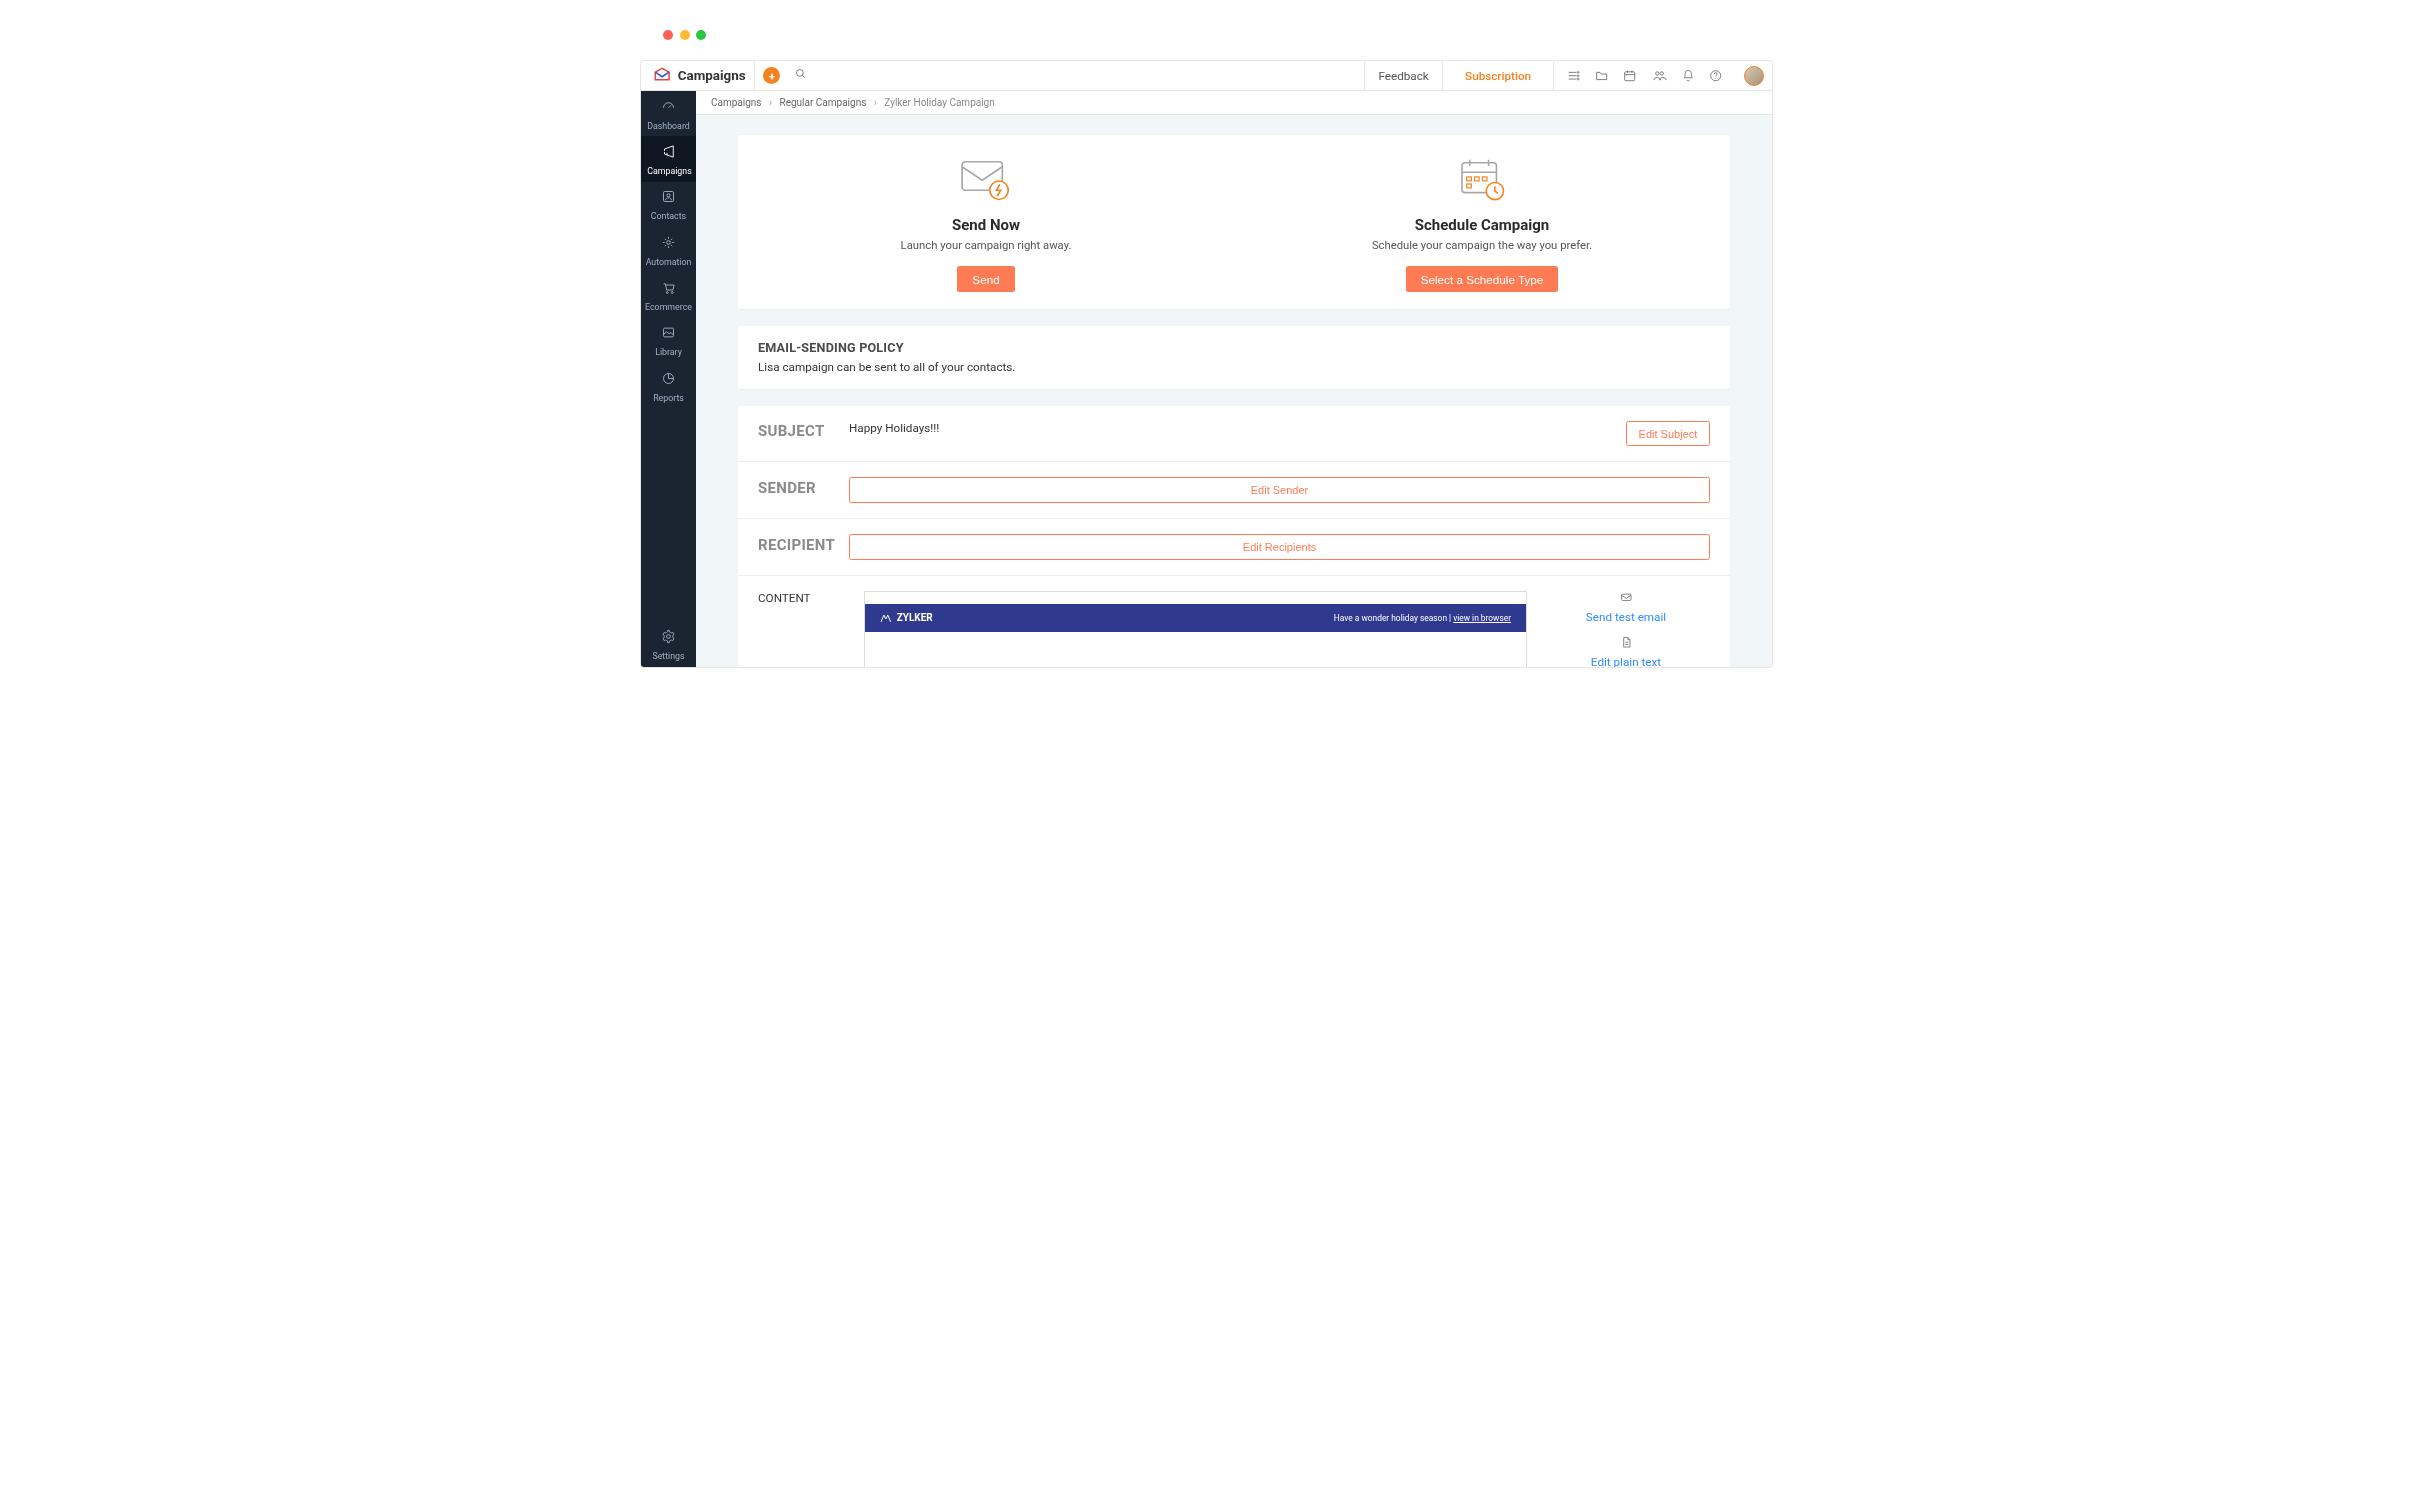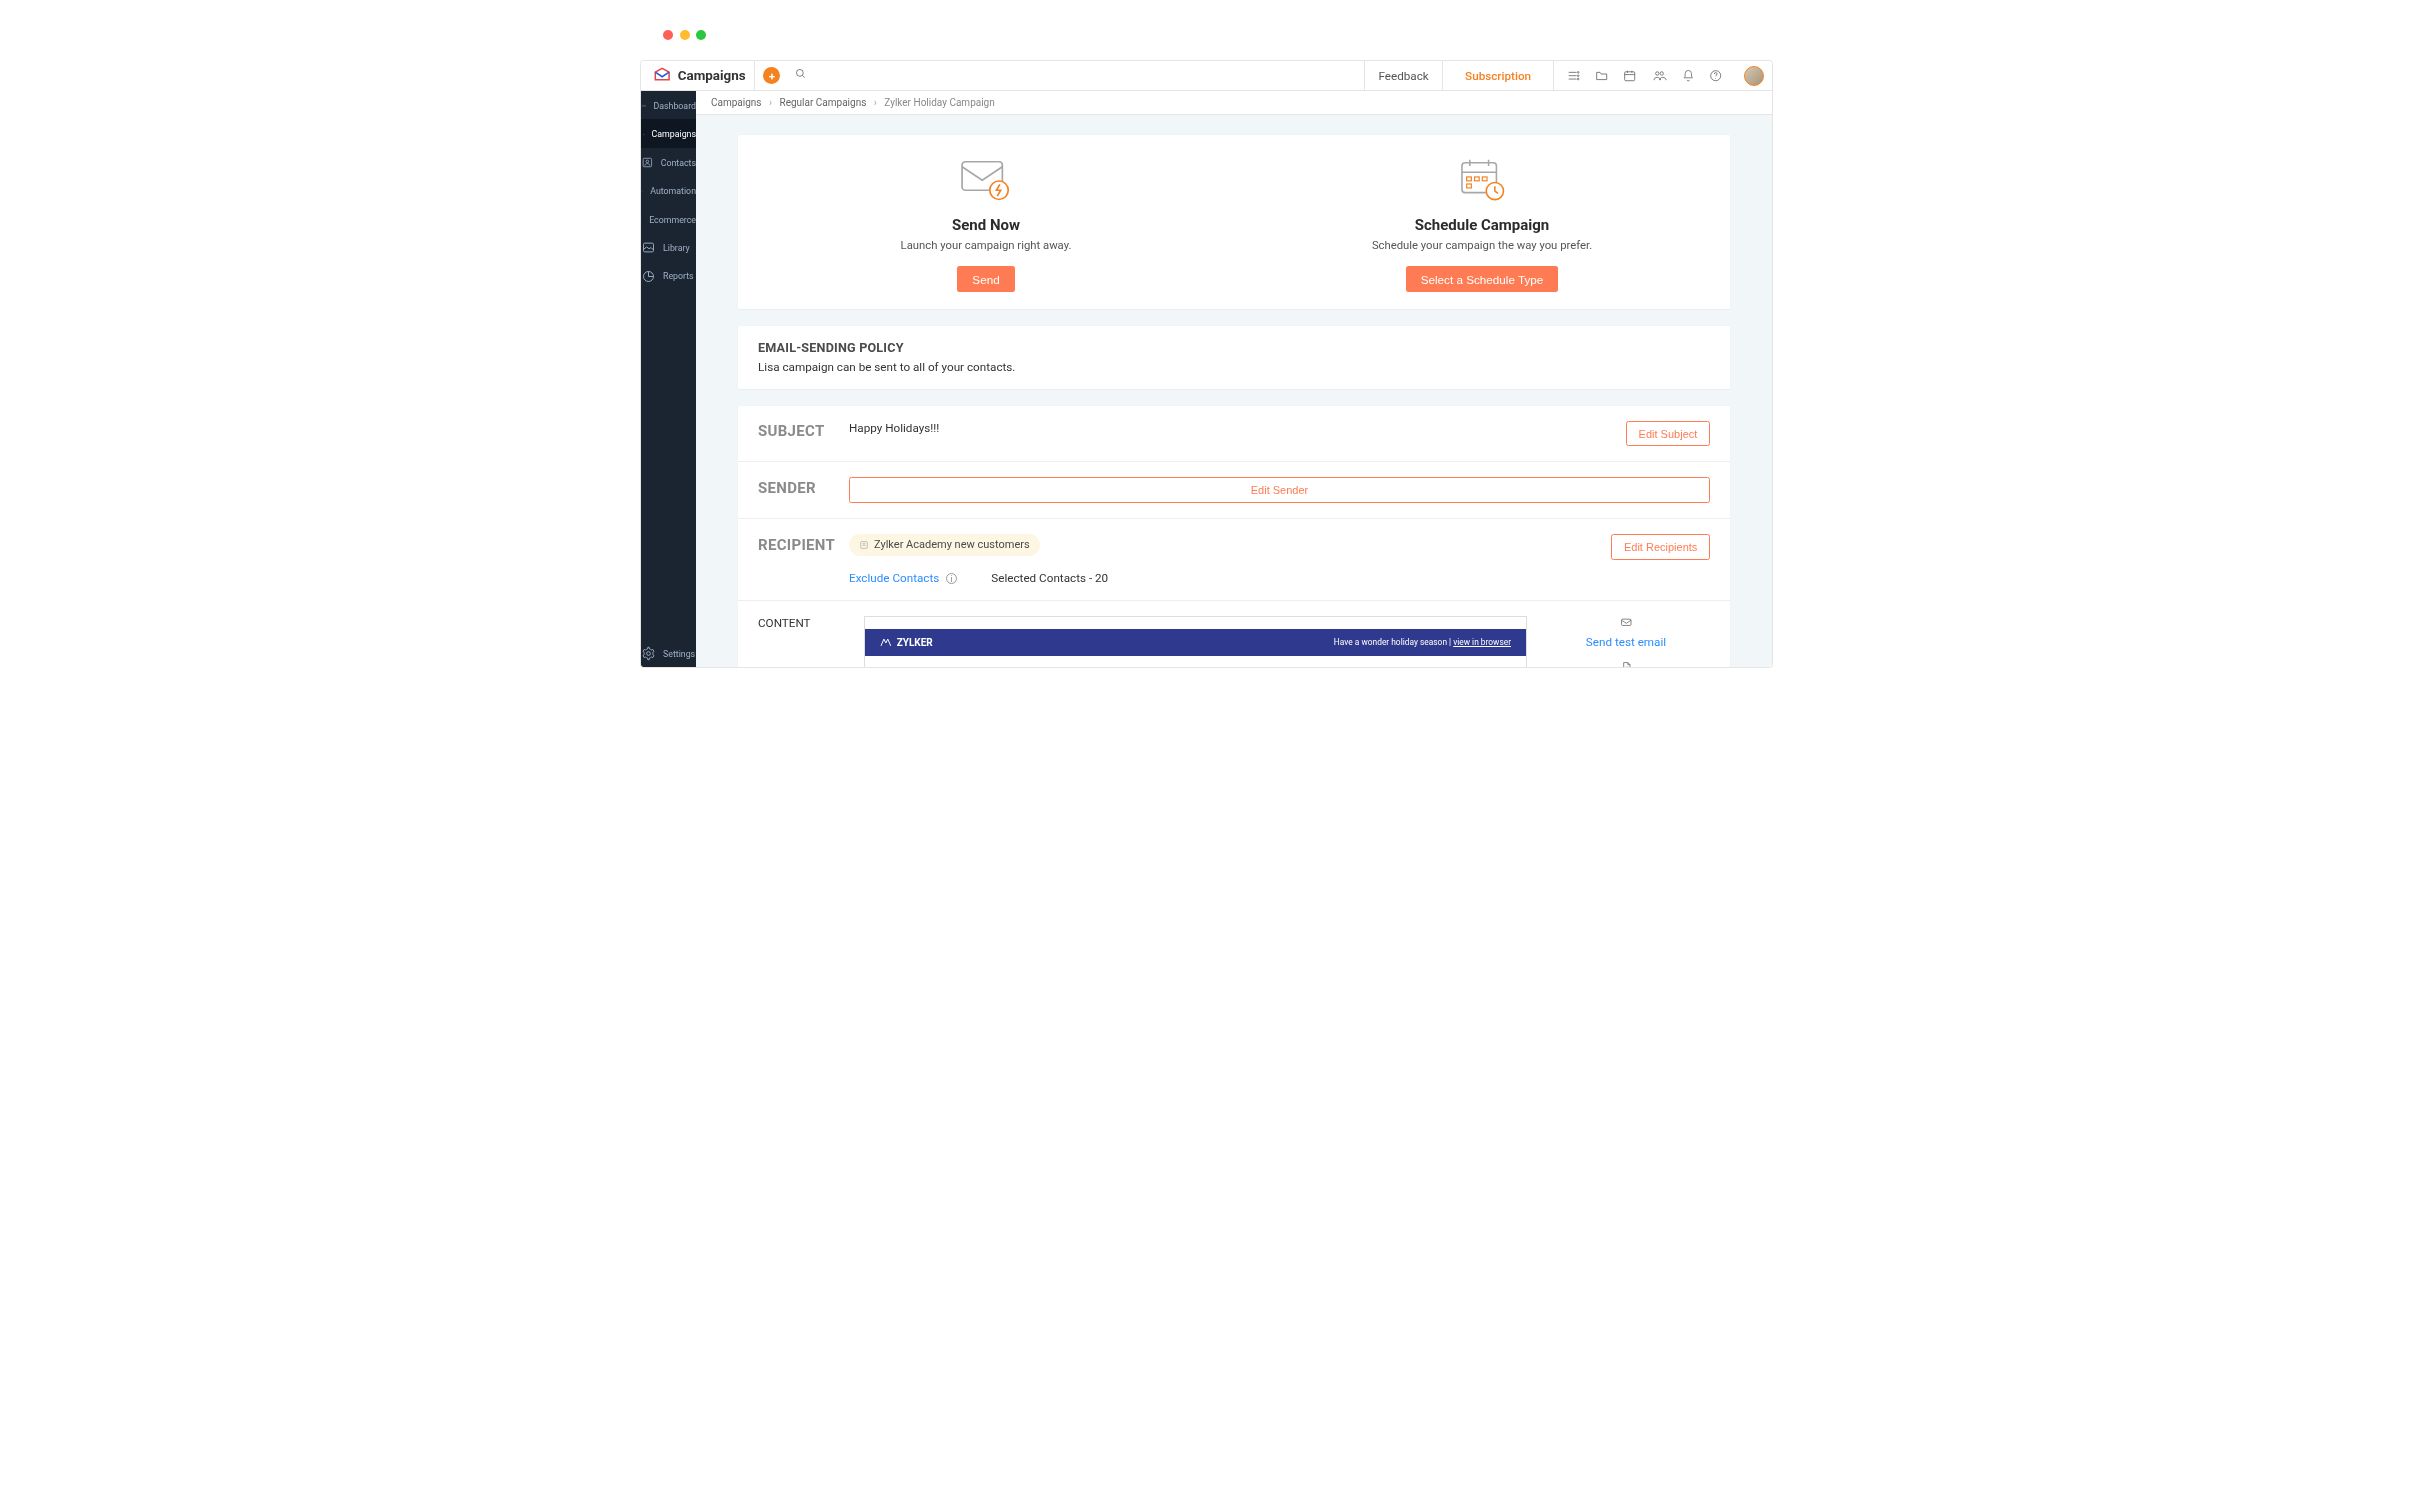--- a/index.html
+++ b/index.html
@@ -22,21 +22,21 @@
 .search-icon { padding:0 10px; color:#555;}
 .top-right { margin-left:auto; display:flex; align-items:center; height:100%; }
 .top-item { padding:0 13.4px; border-left:0.8px solid #e5e5e5; height:100%; display:flex; align-items:center; color:#555; }
 .top-item.sub { color:#f48221; font-weight:500; padding:0 22px;}
 .top-icons {display:flex;align-items:center;padding:0 5px;border-left:0.8px solid #e5e5e5;height:100%;}
 .top-icons .ti{padding:0 7.5px;color:#666;display:flex;align-items:center;}
 .avatar{width:20px;height:20px;border-radius:50%;background:linear-gradient(135deg,#d8c9b3,#a69378);border:1.7px solid #f48221;margin:0 8.4px;}
 
 
 .sidebar{position:absolute;left:0;top:30px;bottom:0;width:55px;background:#1b2532;display:flex;flex-direction:column;}
-.side-item{display:flex;flex-direction:row;align-items:center;gap:7px;padding:7.5px 0 5.9px;color:#9fb0c4;font-size:8.8px;cursor:pointer;}
+.side-item{display:flex;flex-direction:column;align-items:center;gap:7px;padding:7.5px 0 5.9px;color:#9fb0c4;font-size:8.8px;cursor:pointer;}
 .side-item.active{background:#0e1621;border-left:2.5px solid #f48221;padding-left:0;margin-left:-2.5px;padding-left:2.5px;}
 .side-item svg{width:15px;height:15px;stroke:#9fb0c4;fill:none;stroke-width:1.5;}
 .side-item.active svg{stroke:#fff;}
 .side-item.active span{color:#fff;}
 .side-bottom{margin-top:auto;}
 
 
 .content{position:absolute;left:55px;top:30px;right:0;bottom:0;background:#f1f6f8;overflow:auto;}
 .breadcrumb{background:#fff;padding:5.9px 15px;font-size:10px;color:#888;border-bottom:0.8px solid #e5e5e5;}
 .breadcrumb .sep{margin:0 5px;color:#aaa;}
@@ -279,36 +279,20 @@
             <button class="btn btn-outline">Edit Subject</button>
           </div>
 
           <div class="section">
             <div class="label">SENDER</div>
             <button class="btn btn-outline">Edit Sender</button>
           </div>
 
           <div class="section">
             <div class="label">RECIPIENT</div>
-            <div class="body">
-              <div class="chip">
-                <svg viewBox="0 0 24 24">
-                    <rect x="4" y="4" width="16" height="16" rx="2"></rect>
-                    <path d="M8 9h8M8 13h8"></path>
-                  </svg>
-                <span>Zylker Academy new customers</span>
-              </div>
-              <div class="exclude-row">
-                <span>
-                  <span class="link-blue">Exclude Contacts</span>
-                  <span class="info-dot">i</span>
-                </span>
-                <span>Selected Contacts - 20</span>
-              </div>
-            </div>
             <button class="btn btn-outline">Edit Recipients</button>
           </div>
 
           <div class="content-section">
             <div class="label">CONTENT</div>
             <div>
               <div class="preview">
                 <div class="prev-head">
                   <div class="prev-logo">
                     <svg width="11.7" height="10" viewBox="0 0 24 20">

